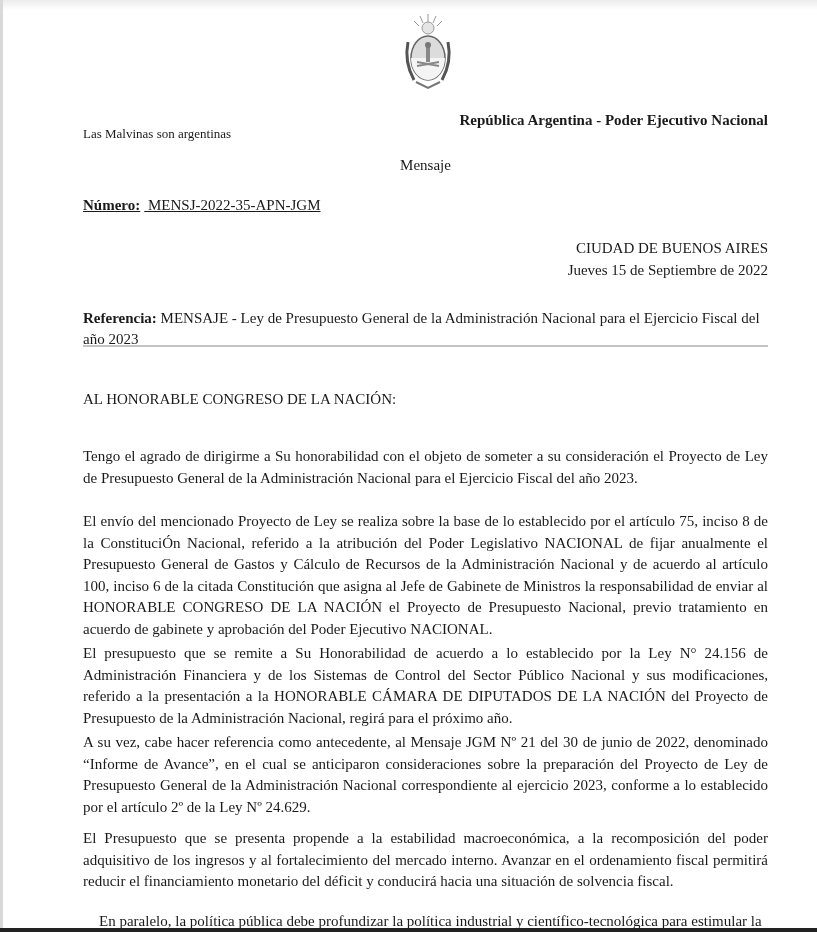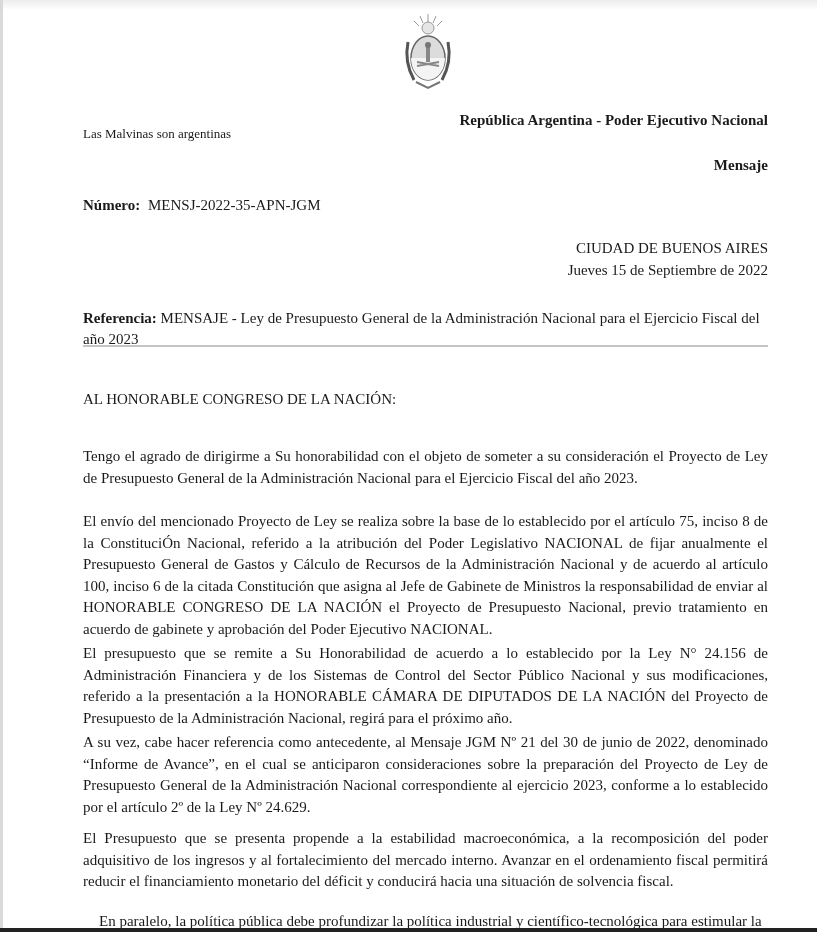--- a/index.html
+++ b/index.html
@@ -9,22 +9,22 @@
     font-family: "Liberation Serif", "DejaVu Serif", serif;
     color: #1a1a1a;
   }
   .left-edge { position: absolute; left: 0; top: 0; width: 3px; height: 932px; background: #d9d9d9; }
   .top-shade { position: absolute; left: 0; top: 0; width: 817px; height: 10px; background: linear-gradient(#ececec, #ffffff); }
   .bottom-bar { position: absolute; left: 0; top: 928px; width: 817px; height: 4px; background: #222; }
   .page { position: absolute; left: 83px; top: 0; width: 685px; }
   .crest { position: absolute; left: 319px; top: 12px; width: 52px; height: 82px; }
   .hdr-title { position: absolute; left: 0; width: 685px; top: 112px; text-align: right; font-weight: bold; font-size: 15px; }
   .hdr-sub { position: absolute; left: 0; width: 685px; top: 126px; text-align: left; font-size: 13px; }
-  .hdr-msg { position: absolute; left: 0; width: 685px; top: 157px; text-align: right; font-weight: bold; font-size: 15px; }
-  .numero { position: absolute; left: 0; top: 197px; font-size: 15px; }
+  .hdr-msg { position: absolute; left: 0; width: 685px; top: 157px; text-align: center; font-weight: normal; font-size: 15px; }
+  .numero { position: absolute; left: 0; top: 197px; font-size: 15px; text-decoration: underline; }
   .numero b { margin-right: 4px; }
   .city { position: absolute; right: 0; top: 240px; font-size: 15px; text-align: right; }
   .date { position: absolute; right: 0; top: 262px; font-size: 15px; text-align: left; }
   .ref { position: absolute; left: 0; top: 308px; width: 685px; font-size: 15px; line-height: 21px; }
   .rule { position: absolute; left: 0; top: 345px; width: 685px; height: 2px; background: #c4c4c4; }
   .salut { position: absolute; left: 0; top: 391px; font-size: 15px; }
   .para { position: absolute; left: 0; width: 685px; font-size: 15px; line-height: 21.5px; text-align: justify; }
 </style>
 </head>
 <body>

